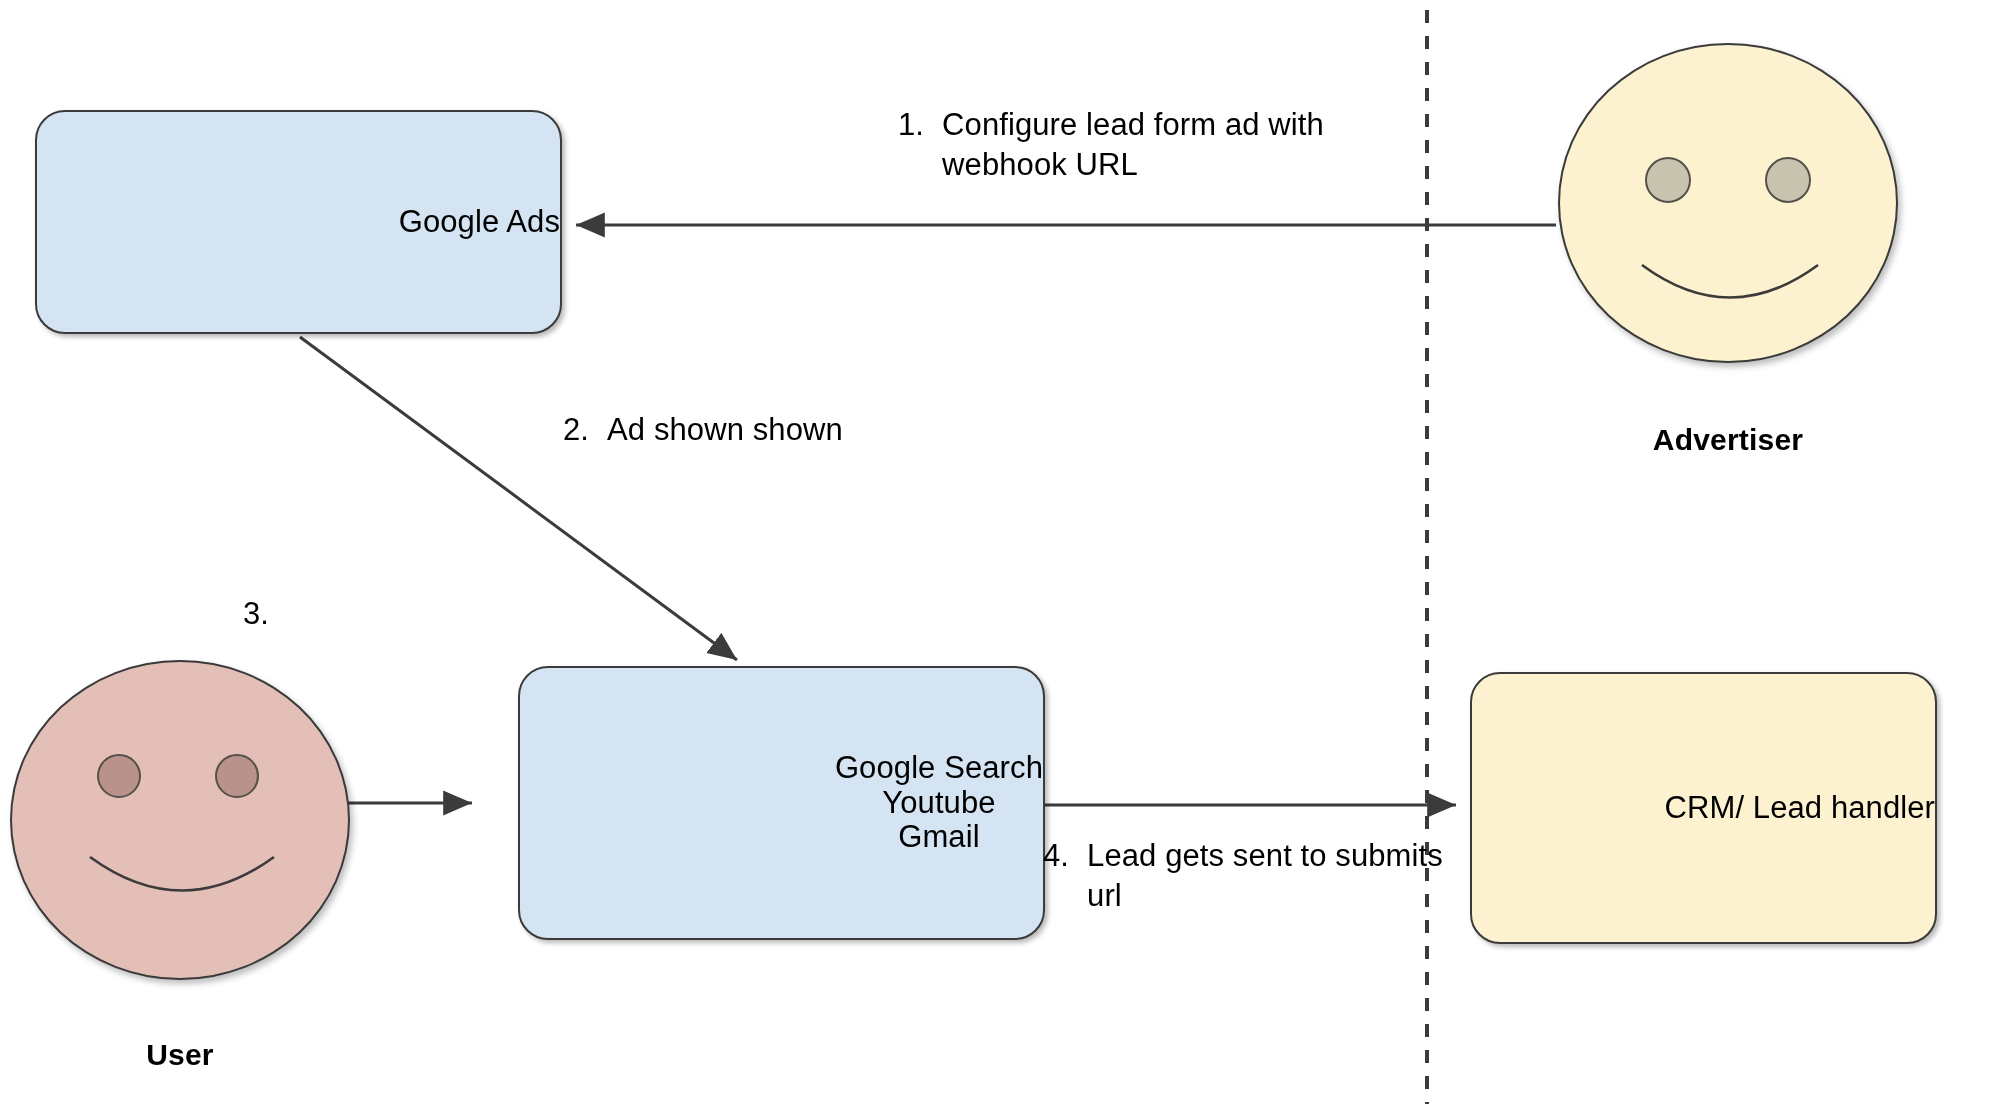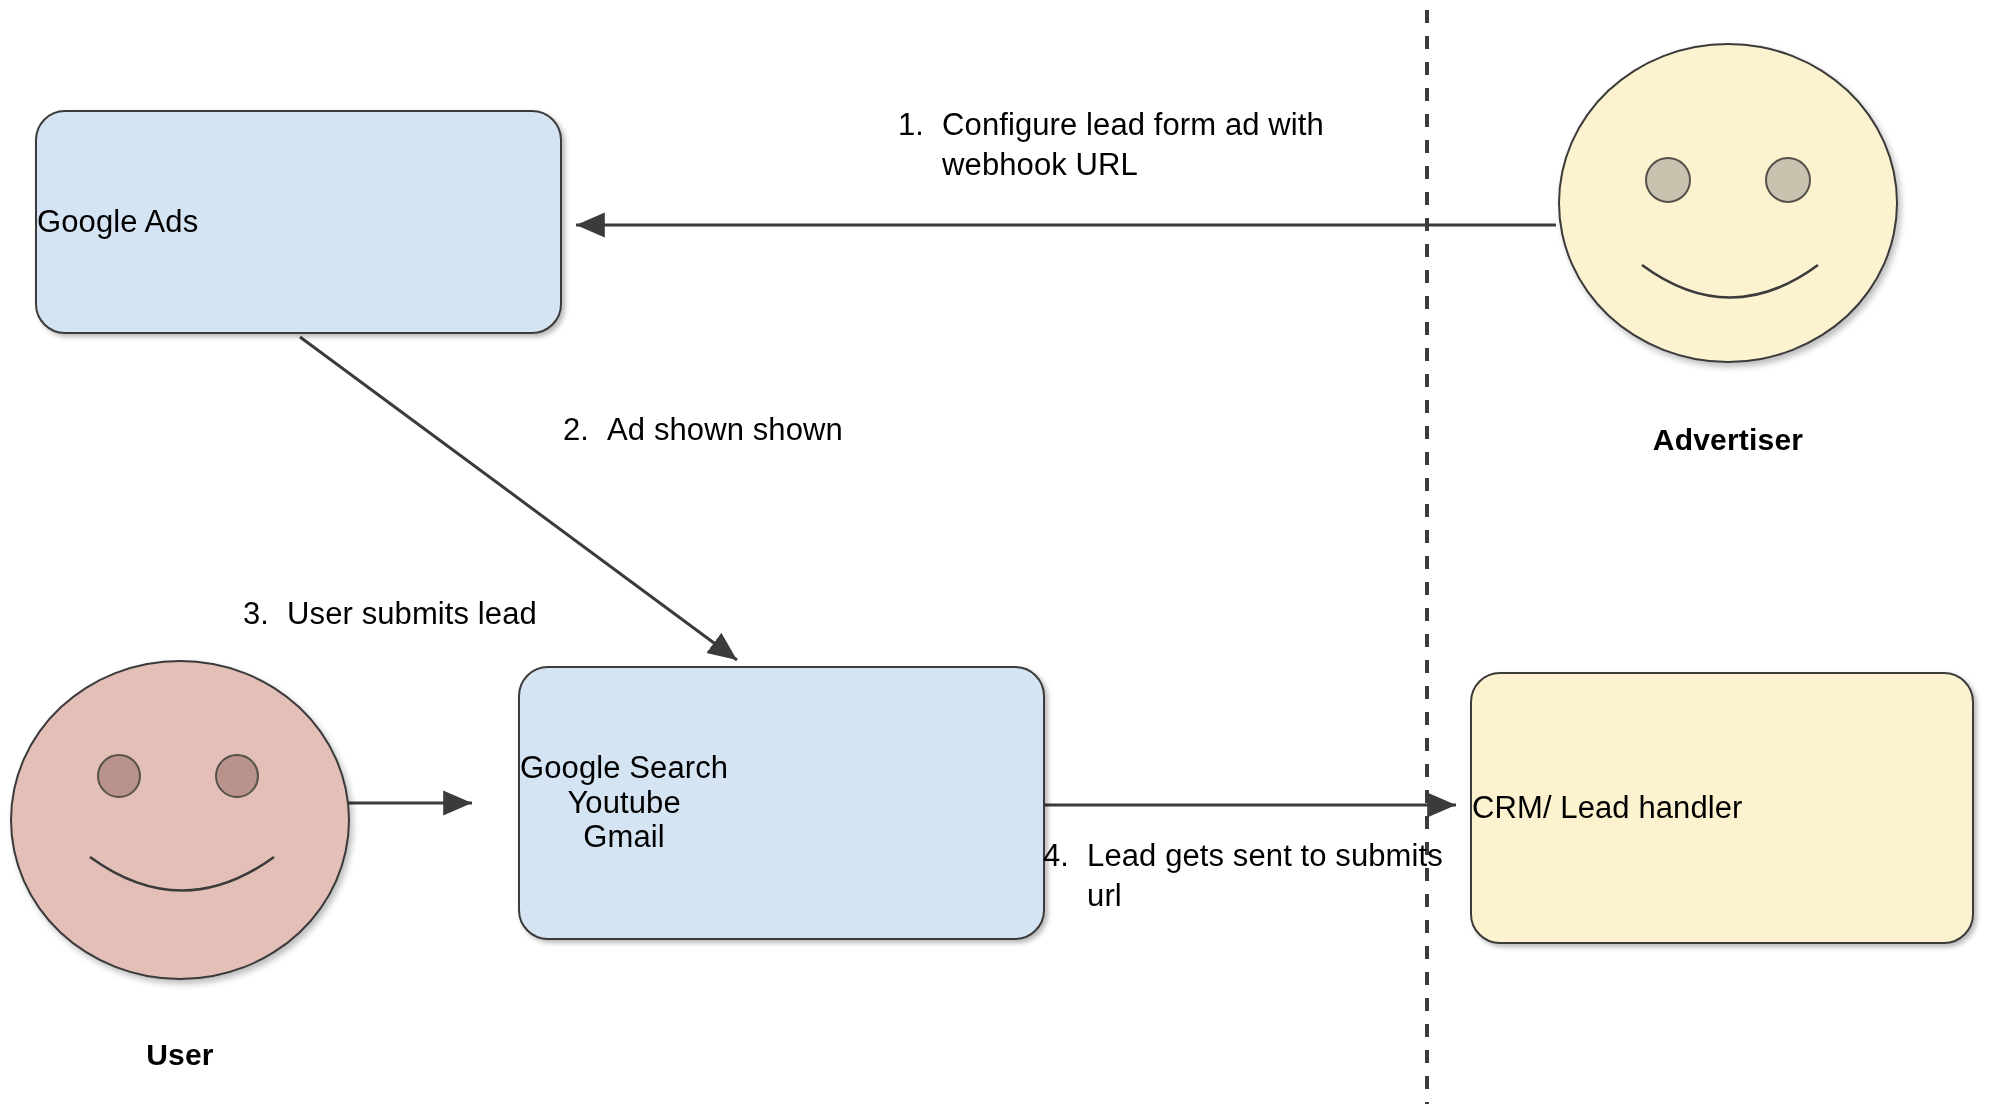--- a/index.html
+++ b/index.html
@@ -29,21 +29,21 @@
     pointer-events: none;
   }
   
   .node-box {
     position: absolute;
     box-sizing: border-box;
     border: 2.2px solid #3b3b3b;
     border-radius: 30px;
     display: flex;
     align-items: center;
-    justify-content: flex-start;
+    justify-content: flex-end;
     text-align: center;
     box-shadow: 3px 3px 5px rgba(0,0,0,0.28);
   }
   .node-box .node-label {
     font-size: 31px;
     line-height: 1.12;
     letter-spacing: 0.1px;
     color: #000;
     white-space: pre-line;
   }
@@ -58,21 +58,21 @@
     left: 486px;
     top: 666px;
     width: 527px;
     height: 274px;
     background: #d5e4f2;
     margin-left: 32px;
   }
   #box-crm {
     left: 1470px;
     top: 672px;
-    width: 504px;
+    width: 467px;
     height: 272px;
     background: #fcf2cf;
   }
   
   .actor {
     position: absolute;
   }
   .actor-face {
     position: relative;
     box-sizing: border-box;
@@ -217,21 +217,20 @@
     <span class="txt">Configure lead form ad with webhook URL</span>
   </div>
 
   <div class="edge-label" id="label-step-2">
     <span class="num">2.</span>
     <span class="txt">Ad shown shown</span>
   </div>
 
   <div class="edge-label" id="label-step-3">
     <span class="num">3.</span>
-    <span class="txt">User submits lead</span>
   </div>
 
   <div class="edge-label" id="label-step-4">
     <span class="num">4.</span>
     <span class="txt">Lead gets sent to submits url</span>
   </div>
 
 </div>
 
 </body></html>

